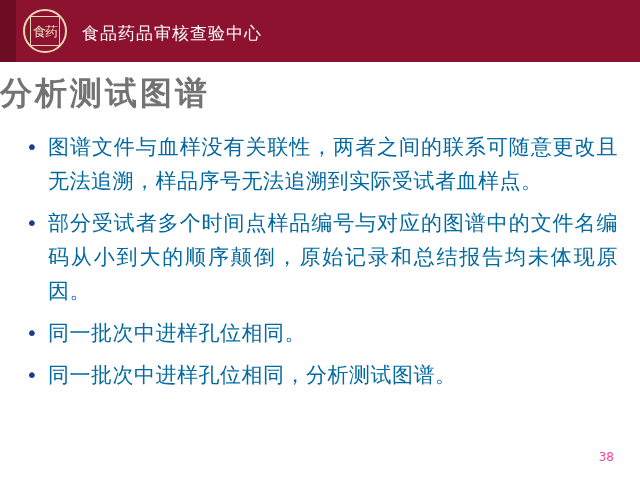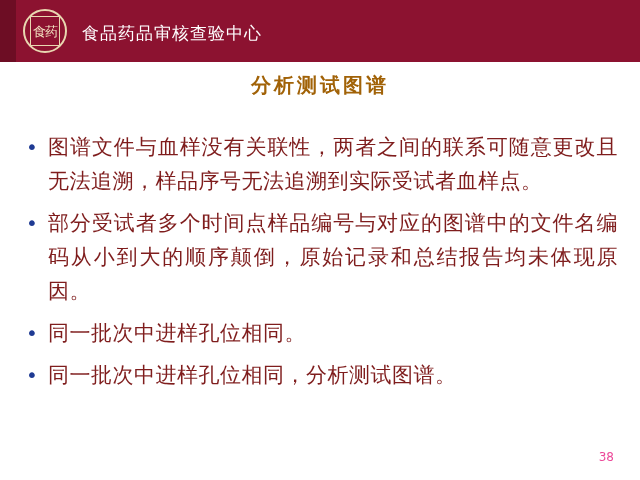--- a/index.html
+++ b/index.html
@@ -97,23 +97,23 @@
     height: 2px;
     background: #ffffff;
   }
 
   
   .slide-title {
     position: absolute;
     left: 0;
     top: 72px;
     width: 640px;
-    text-align: center;
-    color: #a16207;
-    font-size: 20px;
+    text-align: left;
+    color: #737373;
+    font-size: 32px;
     font-weight: bold;
     letter-spacing: 3px;
     font-family: "DejaVu Serif", "Liberation Serif", serif;
   }
 
   
   .body {
     position: absolute;
     left: 26px;
     top: 130px;
@@ -128,21 +128,21 @@
     flex: 0 0 auto;
     width: 22px;
     color: #1f3a93;
     font-size: 20px;
     line-height: 34px;
     text-align: left;
     font-family: "DejaVu Sans", "Liberation Sans", sans-serif;
   }
   .bullet-text {
     flex: 1 1 auto;
-    color: #7f1d1d;
+    color: #0369a1;
     font-size: 21px;
     line-height: 34px;
     letter-spacing: 0.5px;
     font-family: "DejaVu Serif", "Liberation Serif", serif;
     text-align: justify;
   }
 
   
   .page-number {
     position: absolute;

